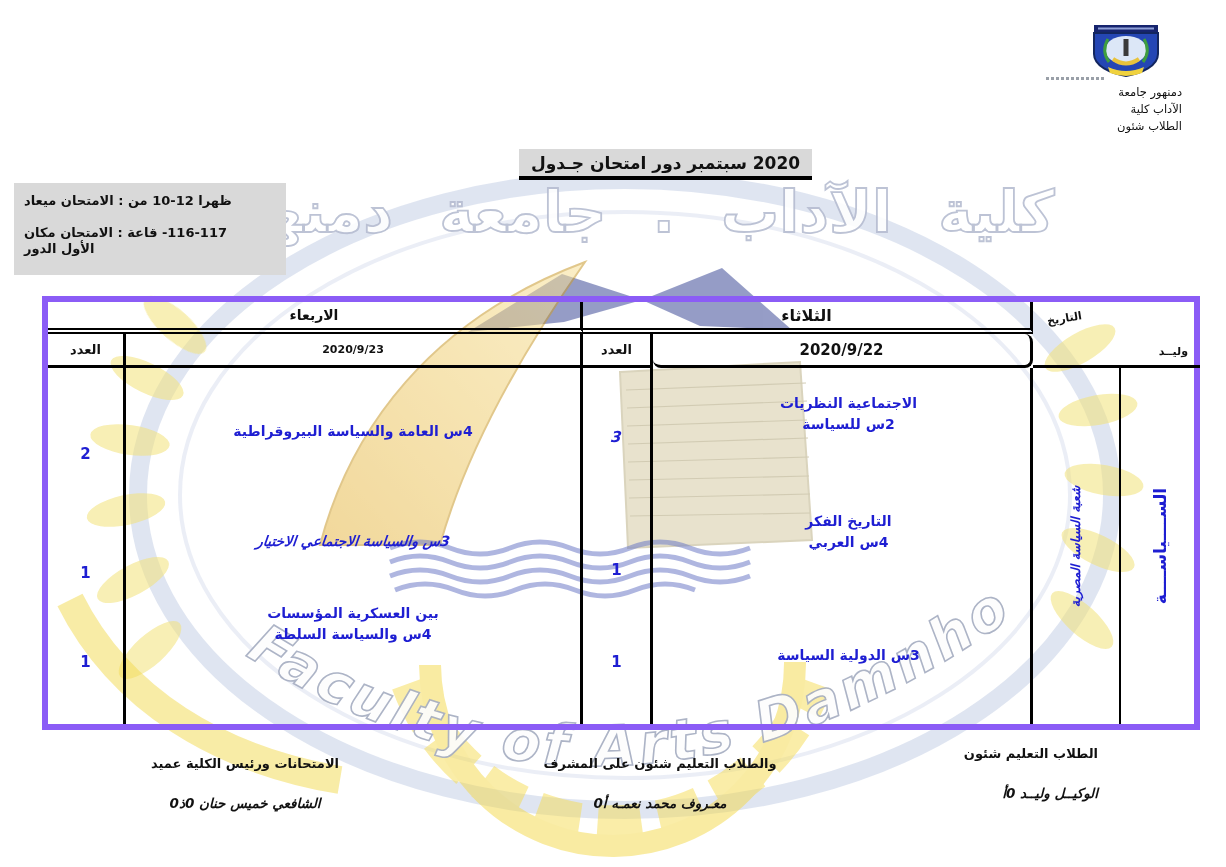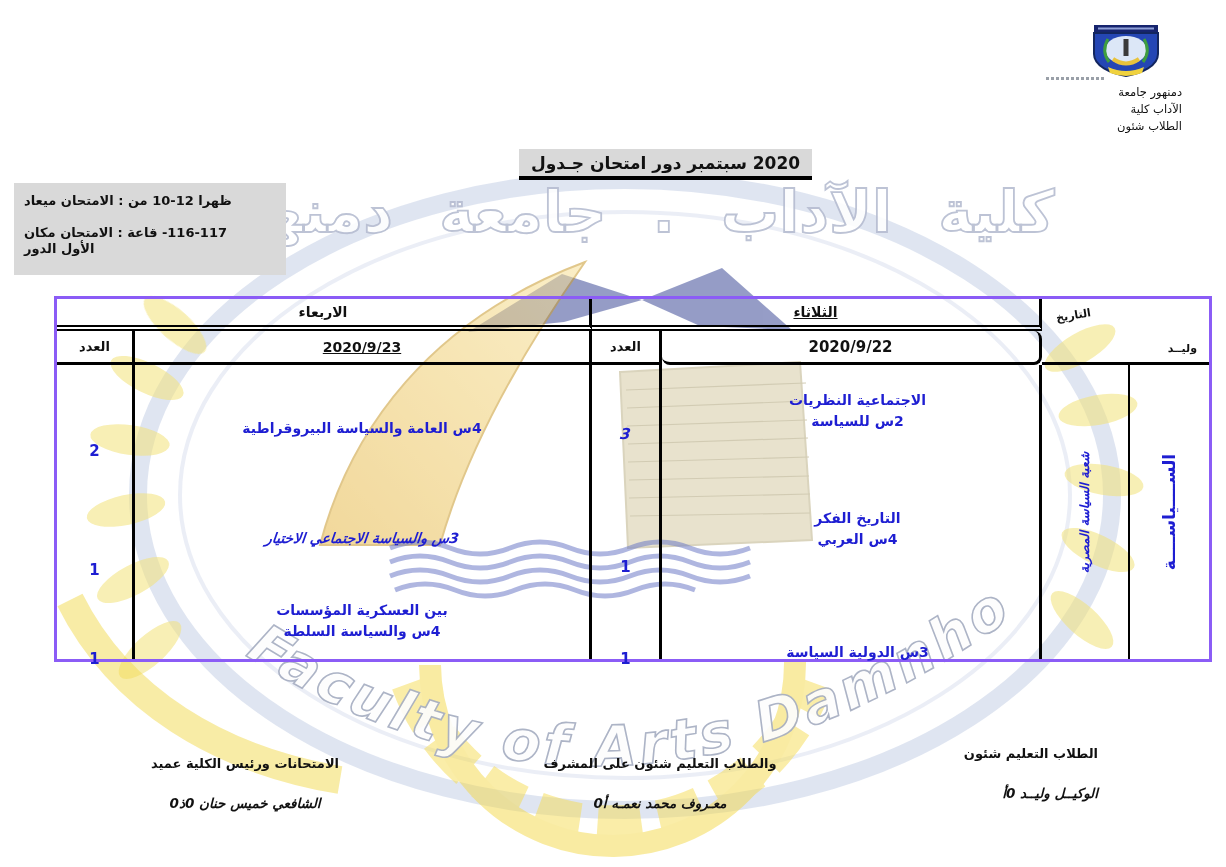--- a/index.html
+++ b/index.html
@@ -25,30 +25,30 @@
                border-bottom:4px solid #000; text-align:center; line-height:28px;
                font-size:17px; font-weight:bold; }
 
   
   .info-box { left:14px; top:183px; width:272px; height:92px; background:#d9d9d9;
               padding:10px 8px 0 10px; font-size:13px; font-weight:bold; }
   .info-box .row1 { margin-bottom:17px; }
   .info-box .row3 { margin-top:1px; }
 
   
-  .exam-table { left:54px; top:296px; width:1158px; height:366px; border:3px solid #8b5cf6;
+  .exam-table { left:42px; top:296px; width:1158px; height:434px; border:6px solid #8b5cf6;
                 display:grid; grid-template-columns:78px 457px 70px 380px 88px 79px;
                 grid-template-rows:32px 34px 1fr; background:transparent; }
   .cell { position:relative; font-weight:bold; }
   .hcent { display:flex; align-items:center; justify-content:center; }
   .c-wed-day  { grid-column:1/3; grid-row:1; border-right:3px solid #000; border-bottom:6px double #000; font-size:14px; }
-  .c-tue-day  { grid-column:3/5; grid-row:1; border-right:3px solid #000; border-bottom:6px double #000; font-size:14px;text-decoration:underline; }
+  .c-tue-day  { grid-column:3/5; grid-row:1; border-right:3px solid #000; border-bottom:6px double #000; font-size:16px; }
   .c-corner   { grid-column:5/7; grid-row:1/3; border-bottom:3px solid #000; }
   .c-wed-cnth { grid-column:1; grid-row:2; border-right:3px solid #000; border-bottom:3px solid #000; font-size:13px; }
-  .c-wed-date { grid-column:2; grid-row:2; border-right:3px solid #000; border-bottom:3px solid #000; font-size:14px;text-decoration:underline; }
+  .c-wed-date { grid-column:2; grid-row:2; border-right:3px solid #000; border-bottom:3px solid #000; font-size:11px; }
   .c-tue-cnth { grid-column:3; grid-row:2; border-right:3px solid #000; border-bottom:3px solid #000; font-size:13px; }
   .c-tue-date { grid-column:4; grid-row:2; border-right:3px solid #000; border-bottom:3px solid #000; font-size:15px;border-radius:8px; }
   .c-wed-cnt  { grid-column:1; grid-row:3; border-right:3px solid #000; }
   .c-wed-sub  { grid-column:2; grid-row:3; border-right:3px solid #000; }
   .c-tue-cnt  { grid-column:3; grid-row:3; border-right:3px solid #000; }
   .c-tue-sub  { grid-column:4; grid-row:3; border-right:3px solid #000;margin-left:14px; }
   .c-division { grid-column:5; grid-row:3; border-right:2px solid #000; }
   .c-dept     { grid-column:6; grid-row:3; }
 
   .corner-date { position:absolute; left:14px; top:10px; font-size:11px; transform:rotate(-9deg); }

